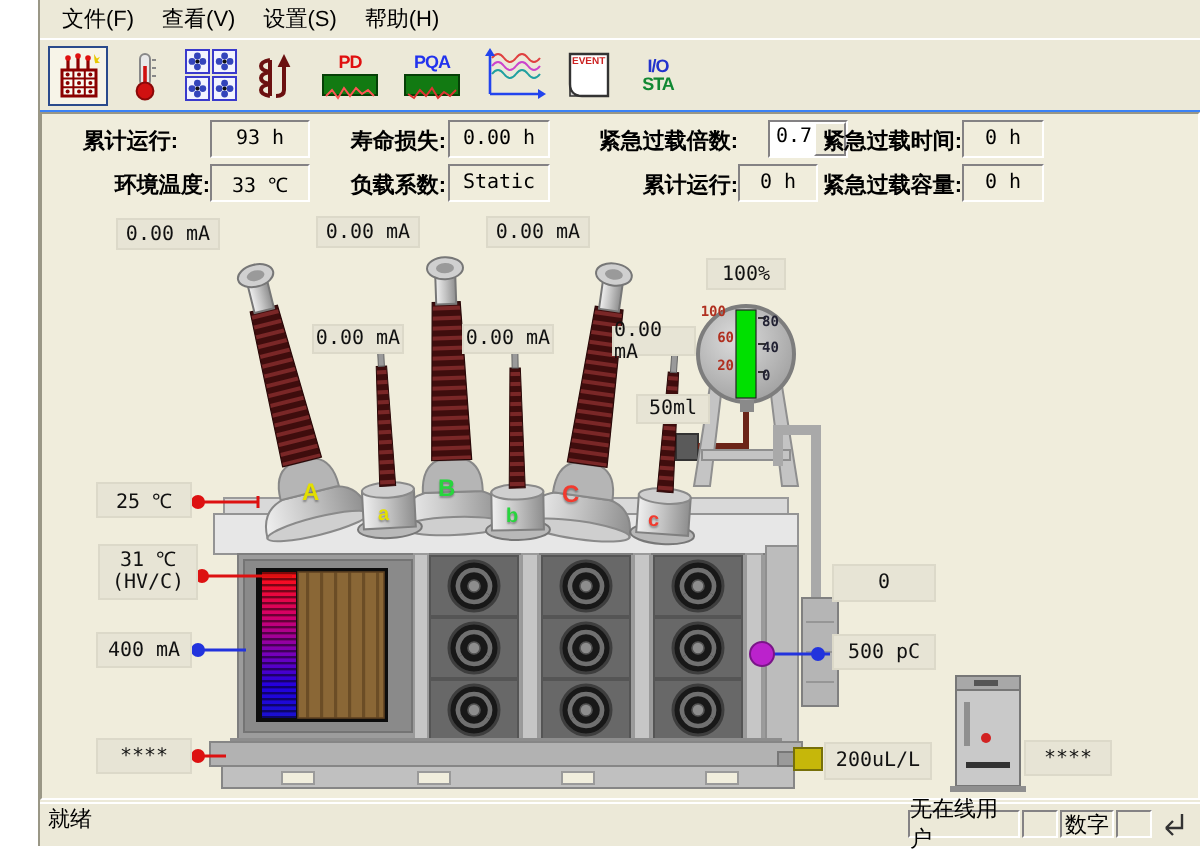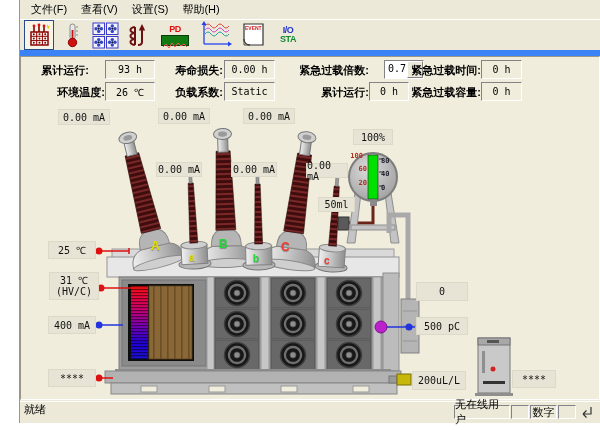--- a/index.html
+++ b/index.html
@@ -5,21 +5,21 @@
   html,body{margin:0;padding:0;}
   #page{position:relative;width:600px;height:430px;background:#ffffff;overflow:hidden;
         font-family:"Liberation Sans",sans-serif;}
   #window{position:absolute;left:19px;top:0;width:581px;height:423px;background:#ece9d8;
           border-left:1px solid #9a9786;border-bottom:1px solid #9a9786;box-sizing:border-box;}
   
   #menubar{position:absolute;left:0;top:0;right:0;height:19px;display:flex;align-items:center;padding-left:4px;}
   .menuitem{font-size:11px;color:#000;padding:2px 7px;cursor:default;}
   
   #toolbar{position:absolute;left:0;top:19px;right:0;height:37px;background:#ece9d8;
-           border-top:1px solid #fff;border-bottom:6px solid #3b82f6;
+           border-top:1px solid #fff;border-bottom:1px solid #3b82f6;
            display:flex;align-items:center;padding-left:4px;box-sizing:border-box;}
   .tbicon{width:30px;height:30px;margin-right:3px;display:flex;flex-direction:column;
           align-items:center;justify-content:center;border:1px solid transparent;box-sizing:border-box;position:relative;}
   .tbicon.active{border:1px solid #2a4a8c;background:#f7f4e8;}
   .tbicon.wide{width:38px;}
   .gtext{font:bold 9px "Liberation Sans",sans-serif;line-height:9px;letter-spacing:-0.5px;}
   .greenbox{width:26px;height:9px;background:#127a12;border:1px solid #063f06;margin-top:1px;}
   
   #client{position:absolute;left:0;top:56px;width:580px;height:344px;background:#f0edDC;
           border:1px solid;border-color:#9a9786 #ffffff #ffffff #9a9786;box-sizing:border-box;overflow:hidden;}
@@ -146,20 +146,28 @@
       </div>
       <div class="tbicon wide">
         <span class="gtext" style="color:#e01010;">PD</span>
         <div class="greenbox">
           <svg width="26" height="9" viewBox="0 0 26 9">
               <polyline points="1,6 4,3 7,7 10,2 13,6 16,2 19,5 22,3 25,6" stroke="#ff5555" fill="none" stroke-width="1"></polyline>
             </svg>
         </div>
       </div>
       <div class="tbicon wide">
+        <span class="gtext" style="color:#2233ee;">PQA</span>
+        <div class="greenbox">
+          <svg width="26" height="9" viewBox="0 0 26 9">
+              <polyline points="1,5 4,7 7,3 10,6 13,2 16,7 19,4 22,6 25,3" stroke="#dd3333" fill="none" stroke-width="1"></polyline>
+            </svg>
+        </div>
+      </div>
+      <div class="tbicon wide">
         <svg width="32" height="28" viewBox="0 0 32 28">
           <path d="M5,5 q3,-4 6,0 t6,0 t6,0 t6,0" stroke="#e04040" fill="none"></path>
           <path d="M5,9 q3,-4 6,0 t6,0 t6,0 t6,0" stroke="#cc44cc" fill="none"></path>
           <path d="M5,13 q3,-4 6,0 t6,0 t6,0 t6,0" stroke="#20a0a0" fill="none"></path>
           <line x1="4" y1="3" x2="4" y2="23" stroke="#2244ee" stroke-width="1.3"></line>
           <line x1="4" y1="23" x2="28" y2="23" stroke="#2244ee" stroke-width="1.3"></line>
           <polygon points="28,20.5 28,25.5 32,23" fill="#2244ee"></polygon>
           <polygon points="1.5,4 6.5,4 4,0" fill="#2244ee"></polygon>
         </svg>
       </div>
@@ -186,21 +194,21 @@
       <div class="dropdown" style="left:348px;top:3px;width:38px;height:17px;">
         <span class="dd-text">0.7</span>
         <span class="dd-btn">
             <span class="dd-arrow"></span>
           </span>
       </div>
       <div class="flabel" style="left:390px;top:6px;width:70px;">紧急过载时间:</div>
       <div class="vbox" style="left:460px;top:3px;width:39px;height:17px;">0 h</div>
 
       <div class="flabel" style="left:16px;top:28px;width:68px;">环境温度:</div>
-      <div class="vbox" style="left:84px;top:25px;width:48px;height:17px;">26 ℃</div>
+      <div class="vbox" style="left:84px;top:25px;width:48px;height:17px;">33 ℃</div>
       <div class="flabel" style="left:134px;top:28px;width:68px;">负载系数:</div>
       <div class="vbox" style="left:203px;top:25px;width:49px;height:17px;">Static</div>
       <div class="flabel" style="left:262px;top:28px;width:86px;">累计运行:</div>
       <div class="vbox" style="left:348px;top:25px;width:38px;height:17px;">0 h</div>
       <div class="flabel" style="left:378px;top:28px;width:82px;">紧急过载容量:</div>
       <div class="vbox" style="left:460px;top:25px;width:39px;height:17px;">0 h</div>
 
       <svg id="machinery" width="580" height="300" viewBox="20 100 580 300">
         <defs>
           <linearGradient id="met" x1="0" y1="0" x2="1" y2="0">

